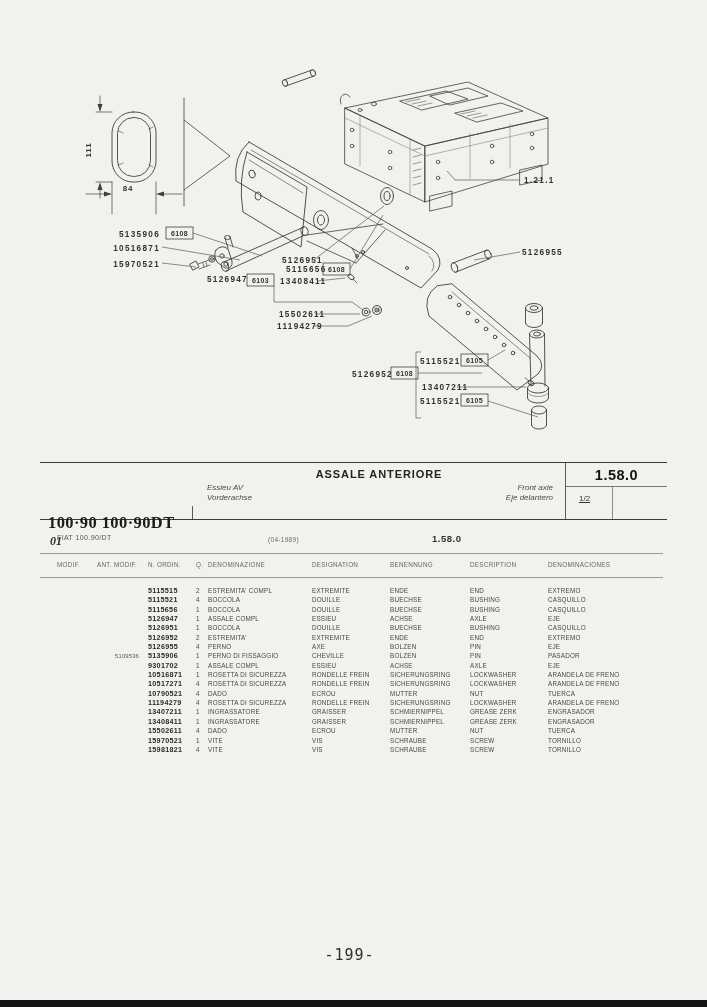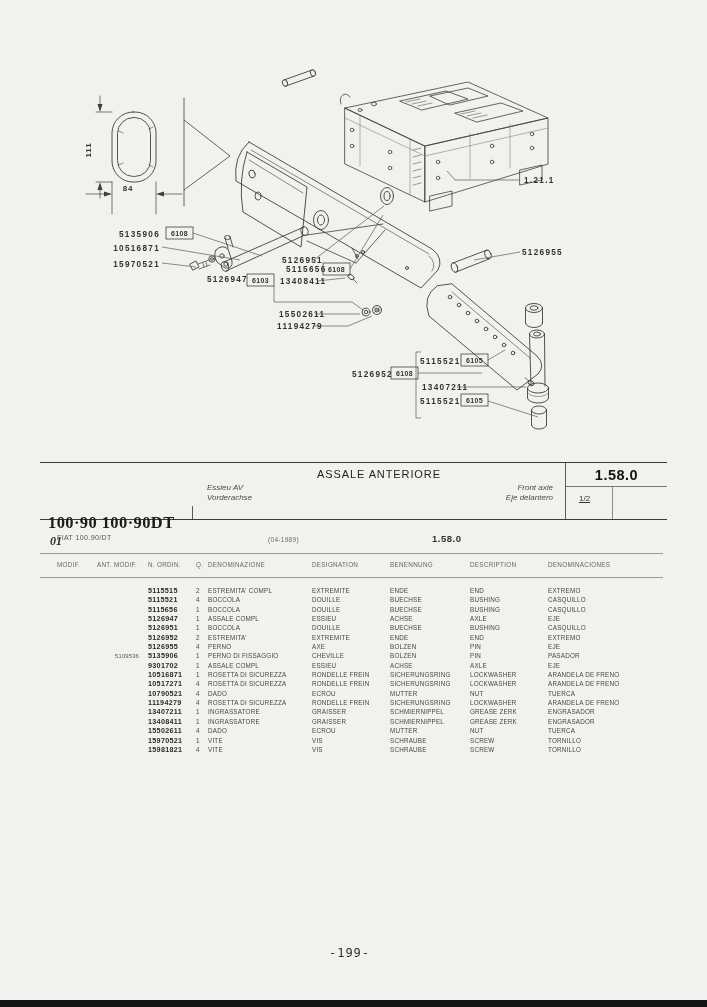--- a/index.html
+++ b/index.html
@@ -18,21 +18,21 @@
   .tagtxt{font-size:7px;font-weight:600;letter-spacing:.4px;text-anchor:middle;}
   .dimtxt{font-size:8px;font-weight:600;letter-spacing:.8px;}
 
   
   .hband{position:absolute;left:40px;top:462px;width:627px;height:58px;
     border-top:1.3px solid #3c3c3c;border-bottom:1.3px solid #3c3c3c;display:flex;box-sizing:border-box;}
   .hleft{width:153px;border-right:1px solid #5a5a5a;padding:7px 8px 0 8px;box-sizing:border-box;margin-top:43px;}
   .models{font-family:"Liberation Serif",serif;font-weight:bold;font-size:16.5px;letter-spacing:.4px;color:#1c1c1c;white-space:nowrap;}
   .models-note{font-family:"Liberation Serif",serif;font-weight:bold;font-size:12px;color:#2a2a2a;margin:1px 0 0 2px;font-style:italic;}
   .hmid{flex:1;position:relative;padding-top:5px;box-sizing:border-box;}
-  .htitle{text-align:center;font-weight:normal;font-size:11px;letter-spacing:.9px;color:#232323;}
+  .htitle{text-align:center;font-weight:bold;font-size:11px;letter-spacing:.9px;color:#232323;}
   .hsubrow{display:flex;justify-content:space-between;padding:3px 12px 0 14px;font-style:italic;font-size:8px;color:#4a4a4a;line-height:10px;}
   .hsub-right{text-align:right;}
   .hright{width:102px;border-left:1px solid #5a5a5a;box-sizing:border-box;display:flex;flex-direction:column;}
   .hcode{font-weight:bold;font-size:14.5px;letter-spacing:.5px;text-align:center;padding:4px 0 3px;border-bottom:1px solid #777;color:#141414;}
   .hsheet{font-size:8px;color:#333;padding:7px 0 0 13px;position:relative;flex:1;text-decoration:underline;}
   .hsheet::after{content:"";position:absolute;left:46px;top:0;bottom:0;border-left:1px solid #8a8a8a;}
 
   
   .tblock{position:absolute;left:40px;top:528px;width:627px;height:232px;}
   .tmodel{position:absolute;left:17px;top:6px;font-size:7px;color:#555;letter-spacing:.4px;}
@@ -45,21 +45,21 @@
     font-size:6.3px;color:#666;letter-spacing:.3px;}
   .tbody{position:absolute;left:17px;right:6px;top:58px;}
   .trow{display:grid;grid-template-columns:40px 51px 48px 12px 104px 78px 80px 78px 1fr;
     height:9.35px;font-size:6.3px;color:#474747;letter-spacing:.2px;align-items:baseline;line-height:9.35px;}
   .c{white-space:nowrap;overflow:visible;}
   .c.num{font-weight:bold;font-size:7.2px;text-align:right;padding-right:21px;color:#2a2a2a;letter-spacing:.3px;}
   .c.ant{text-align:right;padding-right:9px;font-size:5.8px;color:#555;}
 
   
   .pageno{position:absolute;left:0;top:946px;width:699px;text-align:center;
-    font-family:"DejaVu Sans Mono",monospace;font-size:12px;color:#2e2e2e;letter-spacing:1px;}
+    font-family:"DejaVu Sans Mono",monospace;font-size:15px;color:#2e2e2e;letter-spacing:1px;}
   .scanedge{position:absolute;left:0;right:0;bottom:0;height:7px;background:#141414;}
 </style>
 </head>
 <body>
 
 <div class="page">
 
   <svg class="diagram" viewBox="0 0 707 462">
 
     <g stroke="#3f3f3f" fill="none" stroke-width="0.9" stroke-linecap="round" stroke-linejoin="round">

